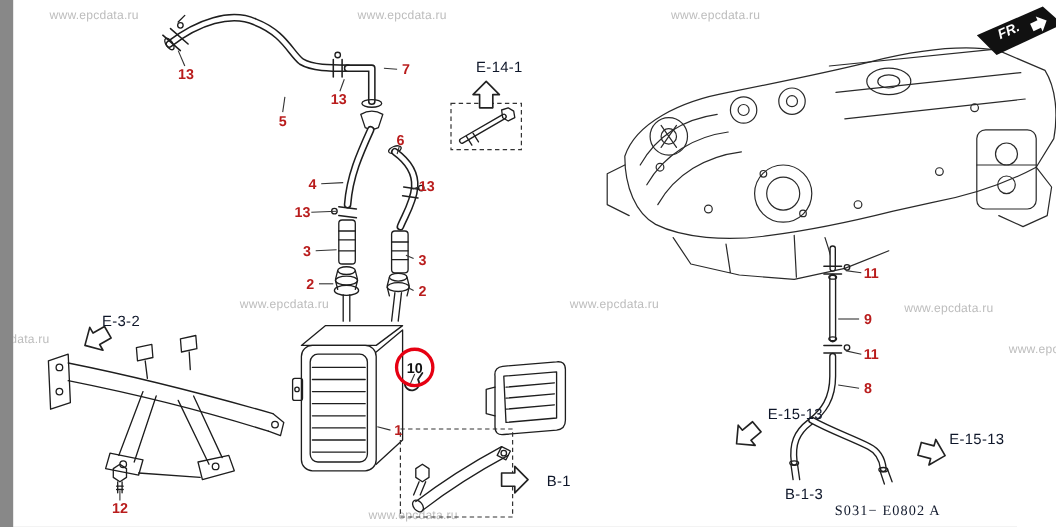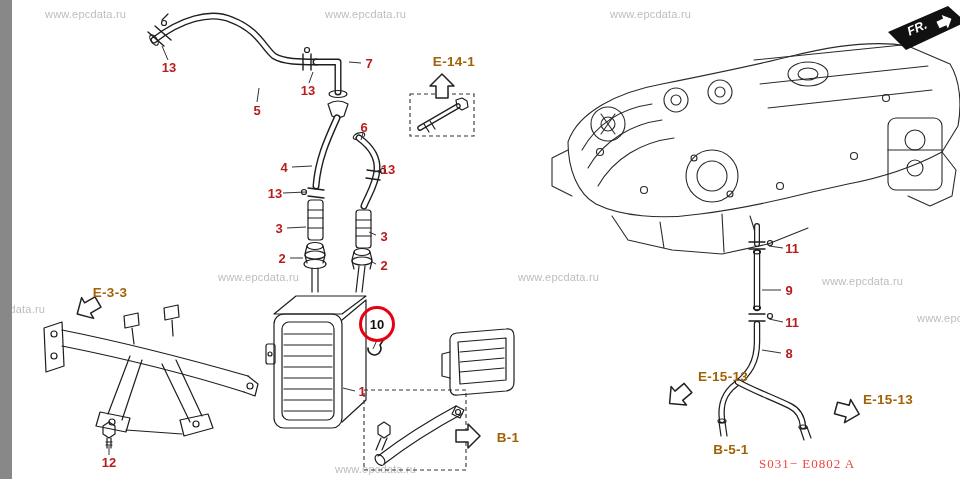--- a/index.html
+++ b/index.html
@@ -1,22 +1,22 @@
 <!DOCTYPE html>
 <html><head>
 <meta charset="utf-8">
 <style>
   html,body{margin:0;padding:0;background:#888;}
   .stage{position:relative;width:960px;height:479px;background:#ffffff;overflow:hidden;
          font-family:"Liberation Sans",sans-serif;margin-left:12px;}
   .wm{position:absolute;font-size:11px;color:#bdbdbd;letter-spacing:.2px;z-index:1;white-space:nowrap;}
   svg.art{position:absolute;left:0;top:0;z-index:2;}
   .co{position:absolute;transform:translate(-50%,-50%);font-size:13px;font-weight:700;color:#b91c1c;z-index:3;white-space:nowrap;}
-  .ref{position:absolute;transform:translate(-50%,-50%);font-size:13.5px;font-weight:700;color:#a16207;z-index:3;letter-spacing:.3px;white-space:nowrap;padding-left:24px;}
-  .code{position:absolute;transform:translate(-50%,-50%);font-family:"Liberation Serif",serif;font-size:13px;color:#ef4444;letter-spacing:1px;z-index:3;white-space:nowrap;}
+  .ref{position:absolute;transform:translate(-50%,-50%);font-size:13.5px;font-weight:400;color:#0f172a;z-index:3;letter-spacing:.3px;white-space:nowrap;padding-left:24px;}
+  .code{position:absolute;transform:translate(-50%,-50%);font-family:"Liberation Serif",serif;font-size:13px;color:#0f172a;letter-spacing:1px;z-index:3;white-space:nowrap;}
   .fr{position:absolute;transform:translate(-50%,-50%) rotate(-24deg);color:#fff;font-weight:700;font-style:italic;font-size:12.5px;z-index:4;white-space:nowrap;}
   .hl{position:absolute;width:30px;height:30px;border:3px solid #e60012;border-radius:50%;
       display:flex;align-items:center;justify-content:center;z-index:3;
       font-size:13px;font-weight:700;color:#101010;background:transparent;}
 </style>
 </head>
 <body>
 
 <div class="stage">
 
@@ -239,28 +239,28 @@
   <div class="co" style="left:372px;top:236px">3</div>
   <div class="co" style="left:270px;top:258px">2</div>
   <div class="co" style="left:372px;top:265px">2</div>
   <div class="co" style="left:350px;top:391px">1</div>
   <div class="co" style="left:97px;top:462px">12</div>
   <div class="co" style="left:780px;top:248px">11</div>
   <div class="co" style="left:777px;top:290px">9</div>
   <div class="co" style="left:780px;top:322px">11</div>
   <div class="co" style="left:777px;top:353px">8</div>
 
-  <div class="hl" style="left:347px;top:306px">
+  <div class="hl" style="left:347px;top:316px">
     <span>10</span>
   </div>
 
   <div class="ref" style="left:430px;top:61px">E-14-1</div>
-  <div class="ref" style="left:86px;top:292px">E-3-3</div>
+  <div class="ref" style="left:86px;top:292px">E-3-2</div>
   <div class="ref" style="left:484px;top:437px">B-1</div>
   <div class="ref" style="left:699px;top:376px">E-15-13</div>
   <div class="ref" style="left:864px;top:399px">E-15-13</div>
-  <div class="ref" style="left:707px;top:449px">B-5-1</div>
+  <div class="ref" style="left:707px;top:449px">B-1-3</div>
 
   <div class="code" style="left:795px;top:464px">S031− E0802 A</div>
 
   <div class="fr" style="left:905px;top:28px">FR.</div>
 
 </div>
 
 </body></html>

